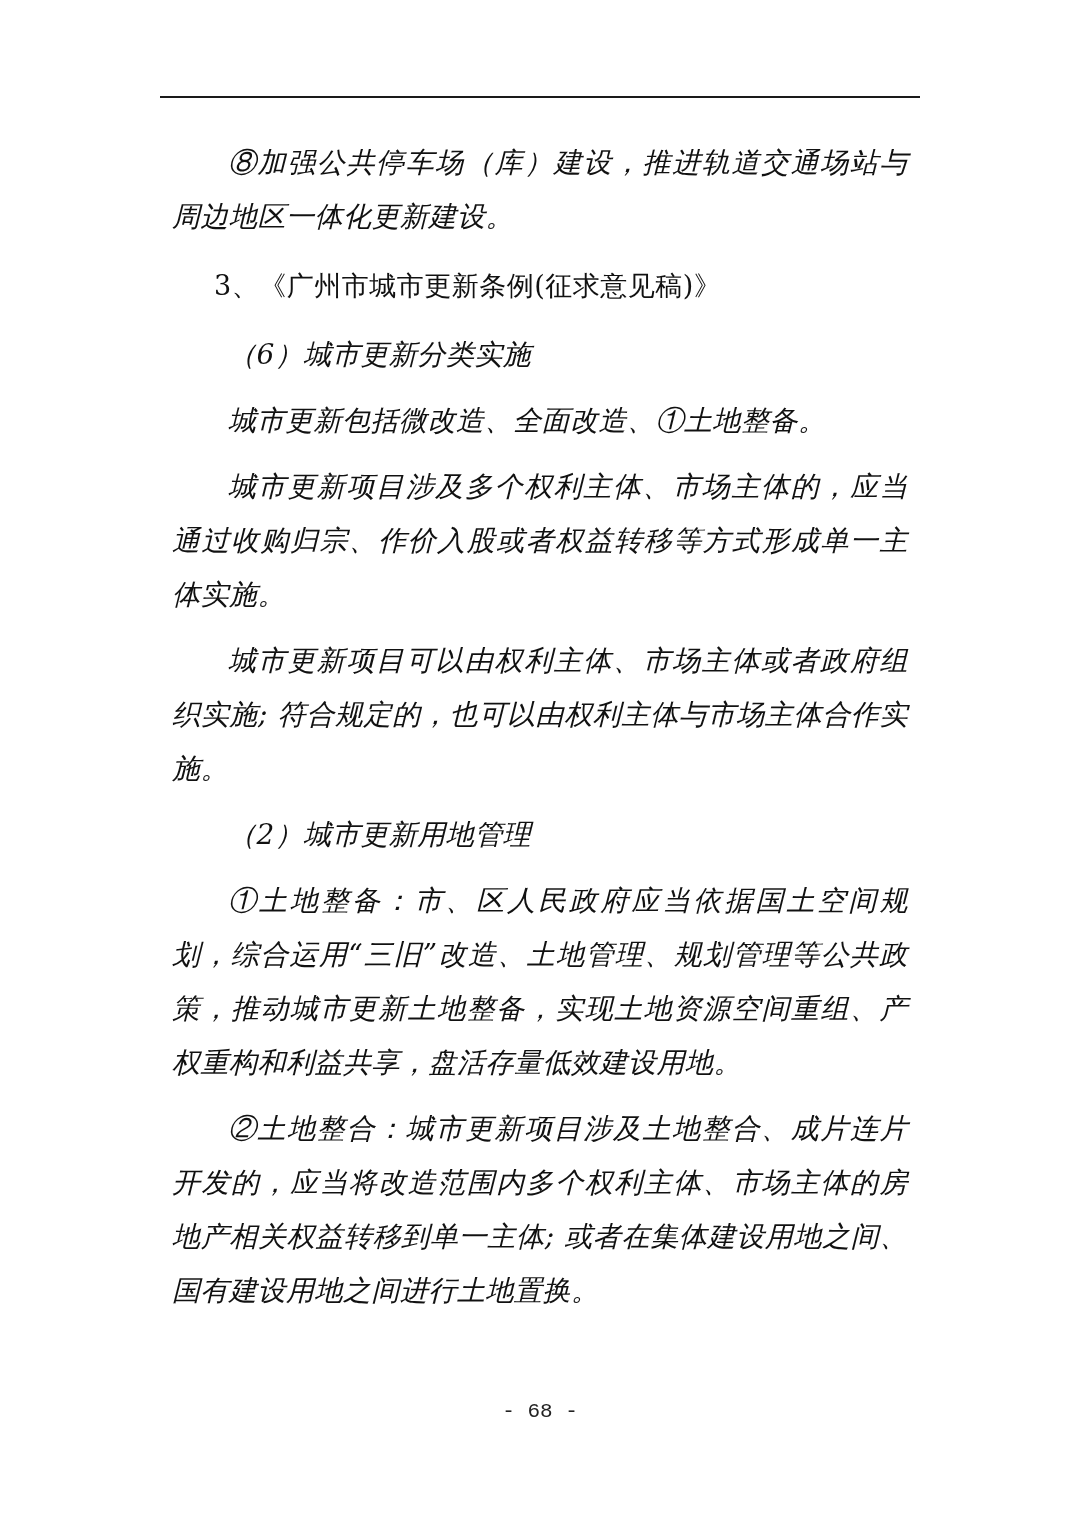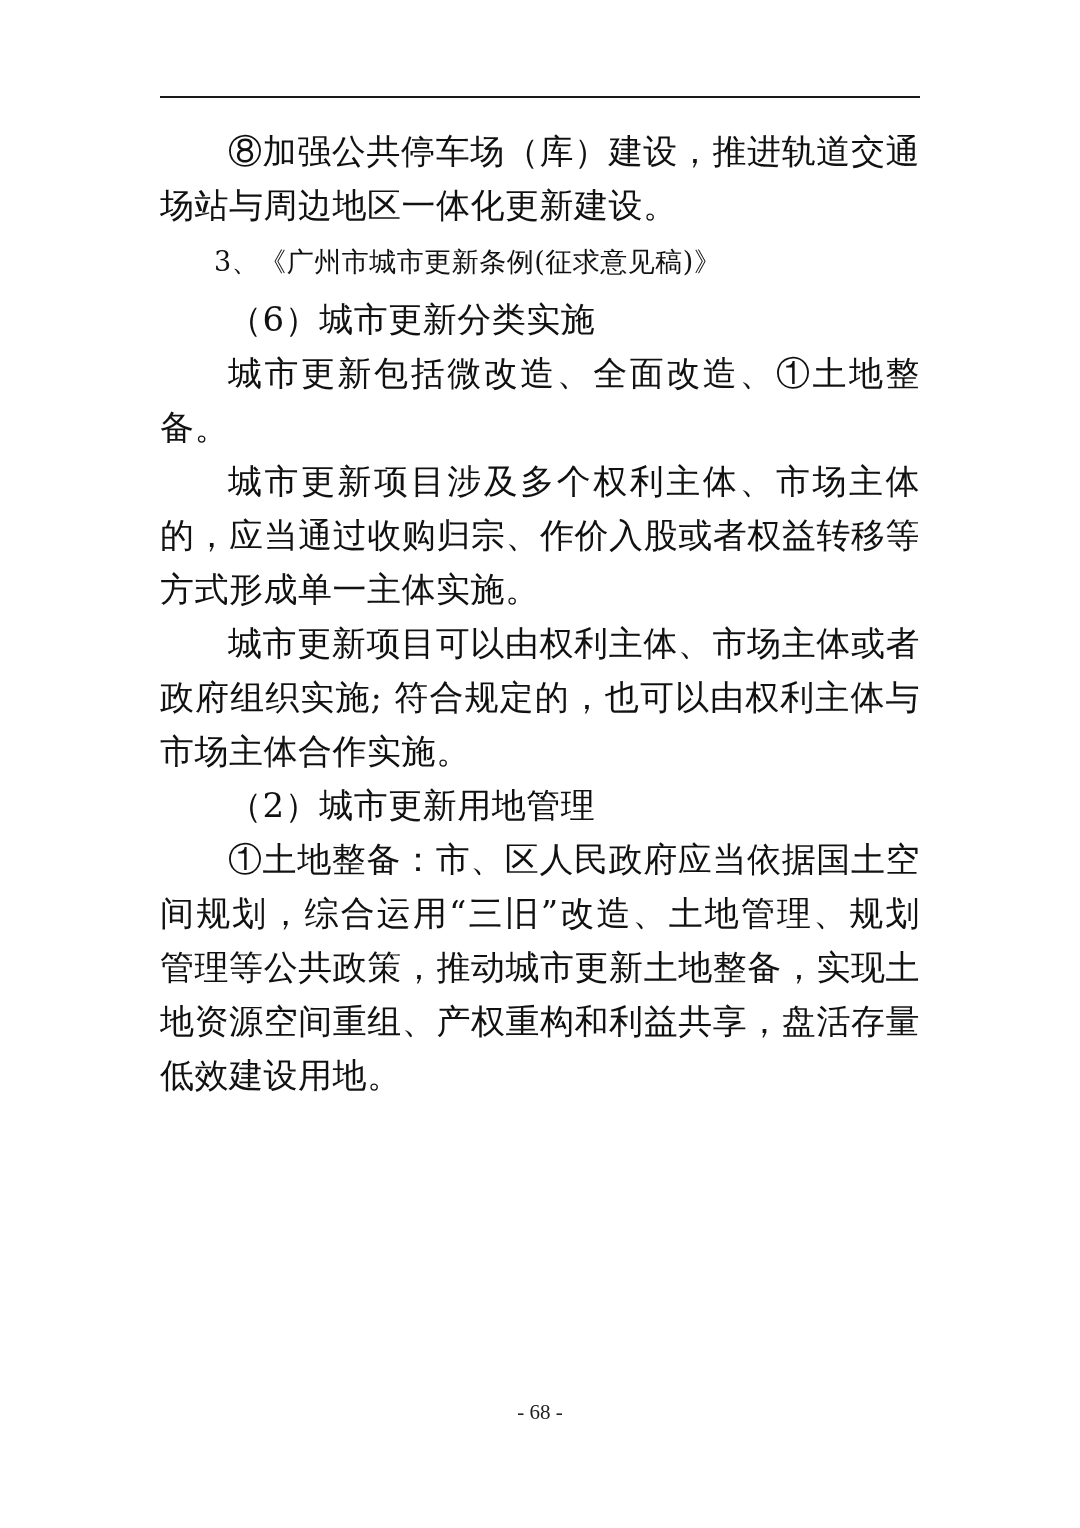--- a/index.html
+++ b/index.html
@@ -24,61 +24,63 @@
     top: 96px;
     border-top: 2px solid #1a1a1a;
   }
   .content {
     position: absolute;
     left: 160px;
     top: 124px;
     width: 760px;
   }
   .para {
-    font-size: 34px;
+    font-size: 28px;
     line-height: 54px;
     letter-spacing: 0.5px;
     text-align: justify;
     text-justify: inter-ideograph;
-    margin: 0;
+    margin: 12px;
     text-indent: 2em;
     font-family: "DejaVu Serif", "Liberation Serif", serif;
+    font-style: italic;
   }
   .heading {
     font-size: 27px;
     line-height: 60px;
     font-weight: normal;
     margin: 0;
     text-indent: 2em;
     letter-spacing: 0.5px;
   }
   .footer {
     position: absolute;
     left: 0;
     right: 0;
     top: 1400px;
     text-align: center;
     font-size: 21px;
     color: #222;
-    font-family: Liberation Serif, serif;
+    font-family: Liberation Mono, monospace;
   }
 </style>
 </head>
 <body>
 
 <div class="page">
 
   <div class="header-rule"></div>
 
   <div class="content">
     <p class="para">⑧加强公共停车场（库）建设，推进轨道交通场站与周边地区一体化更新建设。</p>
     <p class="heading">3、《广州市城市更新条例(征求意见稿)》</p>
     <p class="para">（6）城市更新分类实施</p>
     <p class="para">城市更新包括微改造、全面改造、①土地整备。</p>
     <p class="para">城市更新项目涉及多个权利主体、市场主体的，应当通过收购归宗、作价入股或者权益转移等方式形成单一主体实施。</p>
     <p class="para">城市更新项目可以由权利主体、市场主体或者政府组织实施; 符合规定的，也可以由权利主体与市场主体合作实施。</p>
     <p class="para">（2）城市更新用地管理</p>
     <p class="para">①土地整备：市、区人民政府应当依据国土空间规划，综合运用“三旧”改造、土地管理、规划管理等公共政策，推动城市更新土地整备，实现土地资源空间重组、产权重构和利益共享，盘活存量低效建设用地。</p>
+    <p class="para">②土地整合：城市更新项目涉及土地整合、成片连片开发的，应当将改造范围内多个权利主体、市场主体的房地产相关权益转移到单一主体; 或者在集体建设用地之间、国有建设用地之间进行土地置换。</p>
   </div>
 
   <div class="footer">- 68 -</div>
 
 </div>
 
 </body></html>

